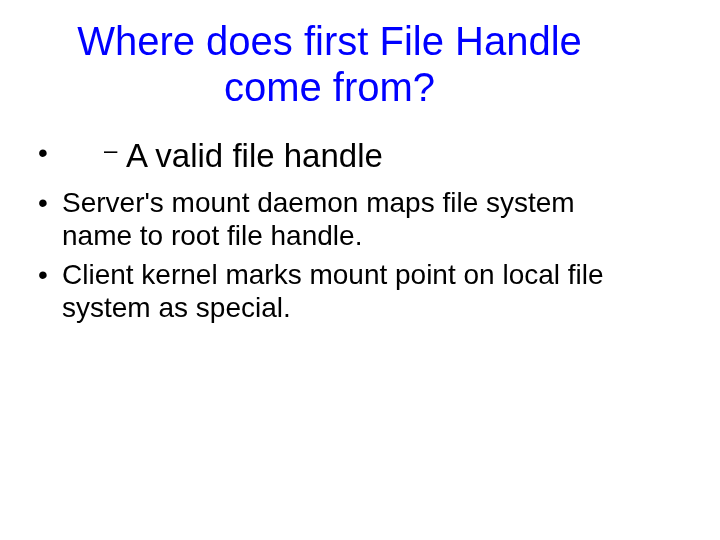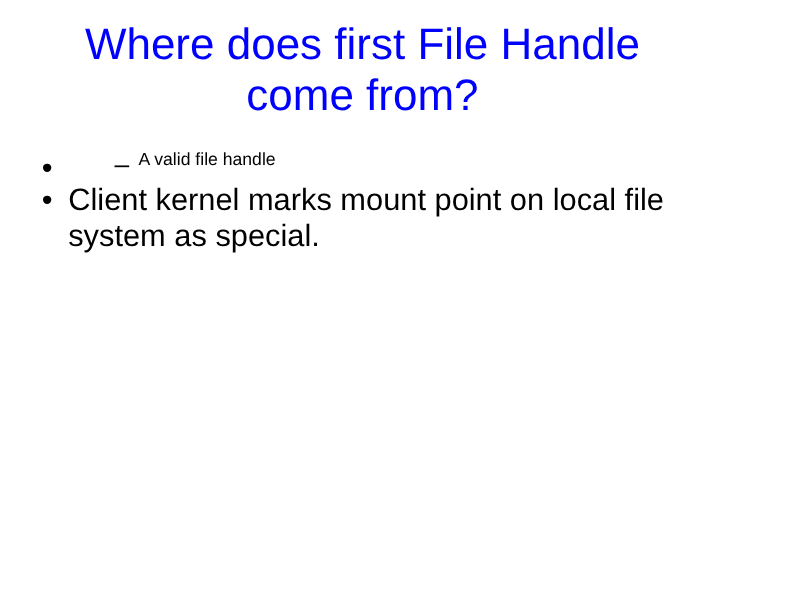--- a/index.html
+++ b/index.html
@@ -47,21 +47,21 @@
     line-height: 1.18;
   }
   ul.level2 {
     list-style: none;
     margin: 4px 0 10px 0;
     padding: 0;
   }
   ul.level2 > li {
     position: relative;
     padding-left: 64px;
-    font-size: 16px;
+    font-size: 33px;
     line-height: 1.2;
   }
   ul.level2 > li::before {
     content: "–";
     position: absolute;
     left: 42px;
     top: 0;
     font-size: 24px;
     line-height: 1.2;
   }
@@ -74,16 +74,19 @@
 
   <ul class="level1">
     <li>
       <ul class="level2">
         <li>
           <span>A valid file handle</span>
         </li>
       </ul>
     </li>
     <li>
+      <span>Server's mount daemon maps file system name to root file handle.</span>
+    </li>
+    <li>
       <span>Client kernel marks mount point on local file system as special.</span>
     </li>
   </ul>
 </div>
 
 </body></html>

